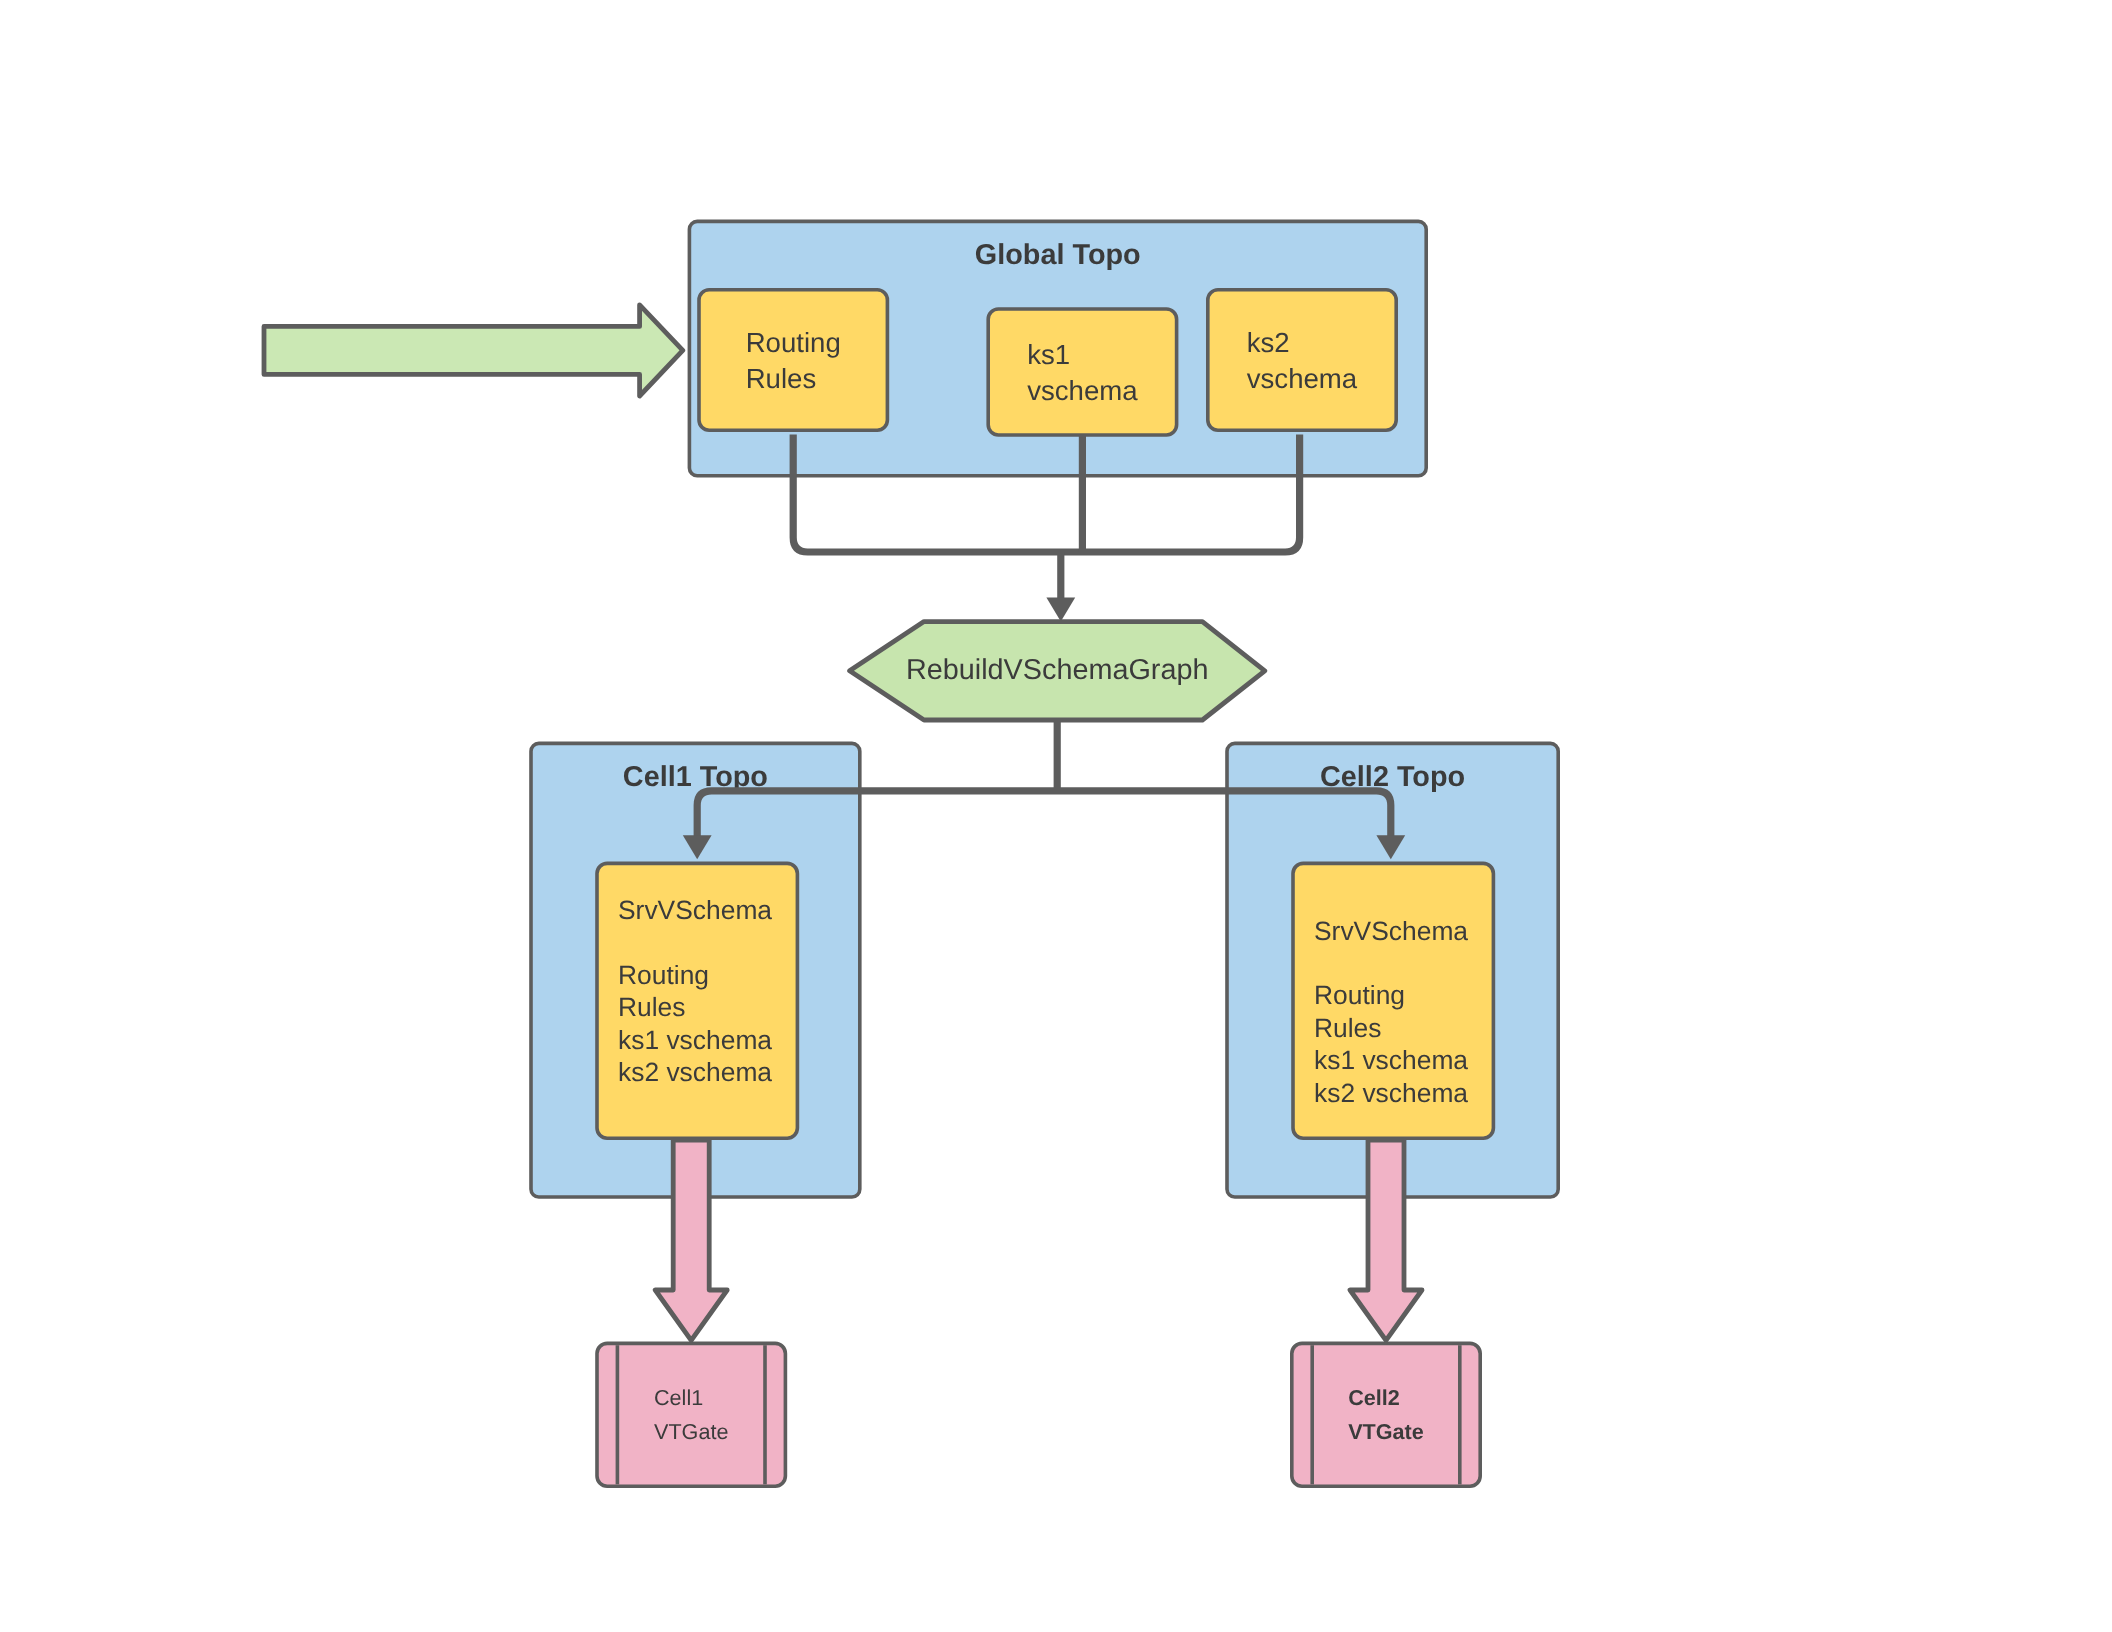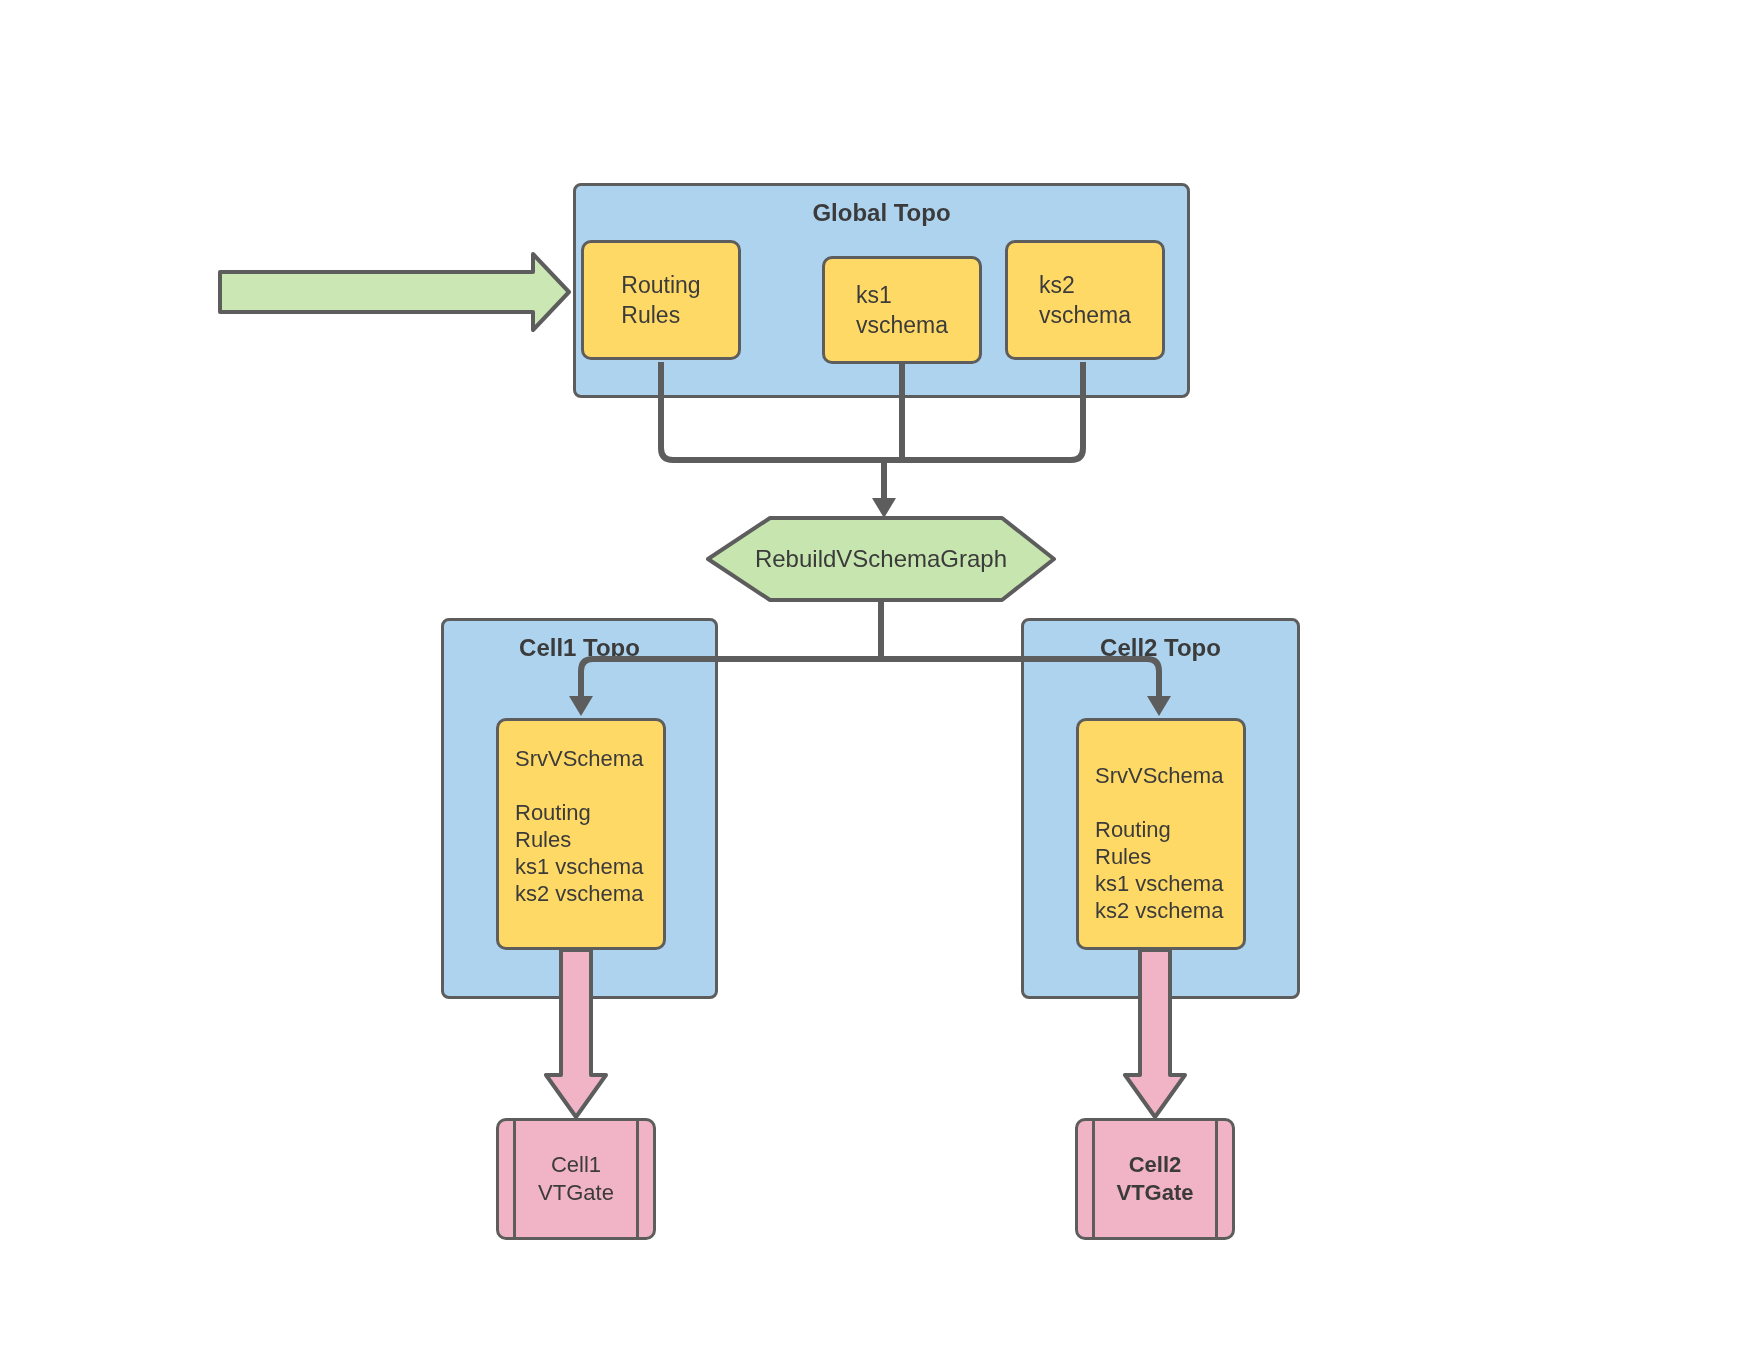--- a/index.html
+++ b/index.html
@@ -27,21 +27,21 @@
     box-sizing:border-box;width:100%;height:100%;
     font-size:22px;line-height:27px;white-space:pre-line;
     padding:24px 10px 0 16px;text-align:left;
   }
   .srv-text.lower{padding-top:41px;}
   .vline{position:absolute;top:0;bottom:0;width:3px;background:#5d5d5d;}
   .vline.left{left:14px;}
   .vline.right{right:14px;}
   .vtgate-label{
     position:absolute;inset:0;display:flex;align-items:center;justify-content:center;
-    text-align:center;font-size:22px;line-height:28px;white-space:pre-line;
+    text-align:left;font-size:18px;line-height:28px;white-space:pre-line;
   }
   svg.overlay{position:absolute;left:0;top:0;z-index:2;pointer-events:none;}
   .shape-label{
     position:absolute;z-index:3;display:flex;align-items:center;justify-content:center;
     text-align:center;
   }
   #upload-label{left:225px;top:271px;width:335px;height:42px;font-size:23px;}
   #rebuild-label{left:708px;top:518px;width:346px;height:82px;font-size:24px;}
 </style>
 </head>

